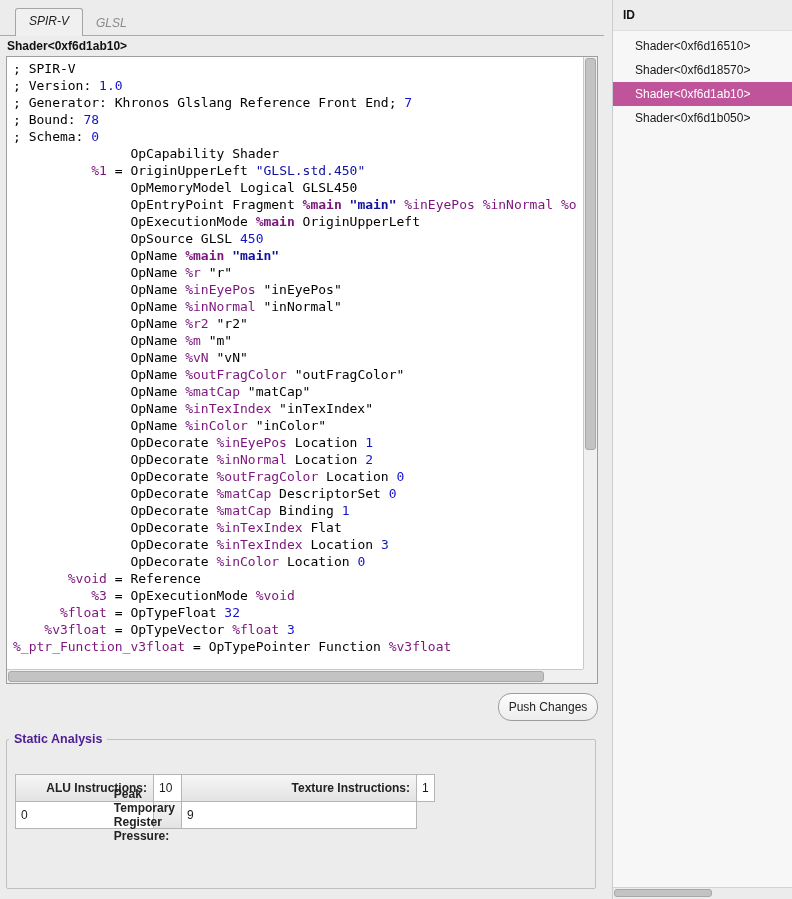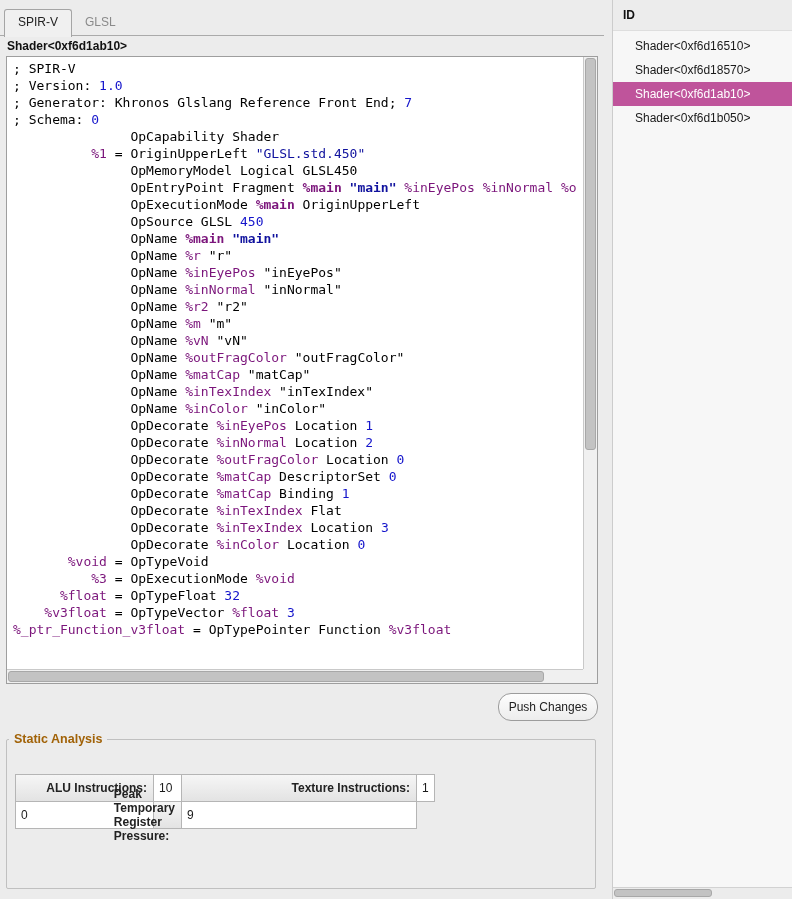--- a/index.html
+++ b/index.html
@@ -8,21 +8,21 @@
     background:#ececec;
     font-family:"Liberation Sans","DejaVu Sans",sans-serif;
     font-size:12px; color:#1a1a1a;
     -webkit-font-smoothing:antialiased;
   }
 
   
   .left-panel { position:absolute; left:0; top:0; width:604px; height:899px; }
 
   .tab-underline { position:absolute; left:0; top:35px; width:604px; height:1px; background:#aaaaaa; }
-  .tab-bar { position:absolute; left:4px; top:9px; height:27px; display:flex; align-items:center; z-index:2; }
+  .tab-bar { position:absolute; left:15px; top:9px; height:27px; display:flex; align-items:flex-end; z-index:2;font-style:italic; }
   .tab { padding:5px 13px 6px; color:#8a8a8a; position:relative; }
   .tab.active {
     background:#f0f0f0; color:#222; border:1px solid #a5a5a5; border-bottom:none;
     border-top-left-radius:3px; border-top-right-radius:3px; padding-bottom:8px; z-index:3;
   }
 
   .shader-header { position:absolute; left:7px; top:39px; font-weight:bold; color:#111; }
 
   .code-area {
     position:absolute; left:6px; top:56px; width:592px; height:628px;
@@ -53,21 +53,21 @@
     background:linear-gradient(#fdfdfd,#ededed); border:1px solid #9c9c9c; border-radius:13px;
     font-family:inherit; font-size:12px; color:#222; cursor:default;
   }
 
   .groupbox {
     position:absolute; left:6px; top:739px; width:590px; height:150px;
     border:1px solid #c0c0c0; border-radius:2px; box-sizing:border-box;
   }
   .groupbox-title {
     position:absolute; top:-8px; left:2px; background:#ececec; padding:0 5px;
-    font-weight:bold; font-size:12.5px; color:#a16207;
+    font-weight:bold; font-size:12.5px; color:#4c1d95;
   }
   .analysis-table {
     position:absolute; left:8px; top:34px;
     display:grid; grid-template-columns:138px 28px 235px 18px; grid-auto-rows:27px;
     border-top:1px solid #b5b5b5; border-left:1px solid #b5b5b5;
   }
   .cell { border-right:1px solid #b5b5b5; border-bottom:1px solid #b5b5b5; display:flex; align-items:center; box-sizing:border-box; }
   .cell.label { justify-content:flex-end; padding-right:6px; font-weight:bold; background:linear-gradient(#f6f6f6,#e3e3e3); color:#222; }
   .cell.value { background:#ffffff; padding-left:5px; }
 
@@ -97,20 +97,21 @@
     <div class="tab">GLSL</div>
   </div>
 
   <div class="shader-header">Shader&lt;0xf6d1ab10&gt;</div>
 
   <div class="code-area">
     <div class="code-content">
         <div class="code-line"><span class="tk-p">; SPIR-V</span></div>
         <div class="code-line"><span class="tk-p">; Version: </span><span class="tk-n">1.0</span></div>
         <div class="code-line"><span class="tk-p">; Generator: Khronos Glslang Reference Front End; </span><span class="tk-n">7</span></div>
+        <div class="code-line"><span class="tk-p">; Bound: </span><span class="tk-n">78</span></div>
         <div class="code-line"><span class="tk-p">; Schema: </span><span class="tk-n">0</span></div>
         <div class="code-line"><span class="tk-p">               OpCapability Shader</span></div>
         <div class="code-line"><span class="tk-p">          </span><span class="tk-i">%1</span><span class="tk-p"> = OriginUpperLeft </span><span class="tk-s">"GLSL.std.450"</span></div>
         <div class="code-line"><span class="tk-p">               OpMemoryModel Logical GLSL450</span></div>
         <div class="code-line"><span class="tk-p">               OpEntryPoint Fragment </span><span class="tk-ib">%main</span><span class="tk-p"> </span><span class="tk-sb">"main"</span><span class="tk-p"> </span><span class="tk-i">%inEyePos</span><span class="tk-p"> </span><span class="tk-i">%inNormal</span><span class="tk-p"> </span><span class="tk-i">%o</span></div>
         <div class="code-line"><span class="tk-p">               OpExecutionMode </span><span class="tk-ib">%main</span><span class="tk-p"> OriginUpperLeft</span></div>
         <div class="code-line"><span class="tk-p">               OpSource GLSL </span><span class="tk-n">450</span></div>
         <div class="code-line"><span class="tk-p">               OpName </span><span class="tk-ib">%main</span><span class="tk-p"> </span><span class="tk-sb">"main"</span></div>
         <div class="code-line"><span class="tk-p">               OpName </span><span class="tk-i">%r</span><span class="tk-p"> "r"</span></div>
         <div class="code-line"><span class="tk-p">               OpName </span><span class="tk-i">%inEyePos</span><span class="tk-p"> "inEyePos"</span></div>
@@ -123,21 +124,21 @@
         <div class="code-line"><span class="tk-p">               OpName </span><span class="tk-i">%inTexIndex</span><span class="tk-p"> "inTexIndex"</span></div>
         <div class="code-line"><span class="tk-p">               OpName </span><span class="tk-i">%inColor</span><span class="tk-p"> "inColor"</span></div>
         <div class="code-line"><span class="tk-p">               OpDecorate </span><span class="tk-i">%inEyePos</span><span class="tk-p"> Location </span><span class="tk-n">1</span></div>
         <div class="code-line"><span class="tk-p">               OpDecorate </span><span class="tk-i">%inNormal</span><span class="tk-p"> Location </span><span class="tk-n">2</span></div>
         <div class="code-line"><span class="tk-p">               OpDecorate </span><span class="tk-i">%outFragColor</span><span class="tk-p"> Location </span><span class="tk-n">0</span></div>
         <div class="code-line"><span class="tk-p">               OpDecorate </span><span class="tk-i">%matCap</span><span class="tk-p"> DescriptorSet </span><span class="tk-n">0</span></div>
         <div class="code-line"><span class="tk-p">               OpDecorate </span><span class="tk-i">%matCap</span><span class="tk-p"> Binding </span><span class="tk-n">1</span></div>
         <div class="code-line"><span class="tk-p">               OpDecorate </span><span class="tk-i">%inTexIndex</span><span class="tk-p"> Flat</span></div>
         <div class="code-line"><span class="tk-p">               OpDecorate </span><span class="tk-i">%inTexIndex</span><span class="tk-p"> Location </span><span class="tk-n">3</span></div>
         <div class="code-line"><span class="tk-p">               OpDecorate </span><span class="tk-i">%inColor</span><span class="tk-p"> Location </span><span class="tk-n">0</span></div>
-        <div class="code-line"><span class="tk-p">       </span><span class="tk-i">%void</span><span class="tk-p"> = OpTypeVoid</span></div>
+        <div class="code-line"><span class="tk-p">       </span><span class="tk-i">%void</span><span class="tk-p"> = Reference</span></div>
         <div class="code-line"><span class="tk-p">          </span><span class="tk-i">%3</span><span class="tk-p"> = OpExecutionMode </span><span class="tk-i">%void</span></div>
         <div class="code-line"><span class="tk-p">      </span><span class="tk-i">%float</span><span class="tk-p"> = OpTypeFloat </span><span class="tk-n">32</span></div>
         <div class="code-line"><span class="tk-p">    </span><span class="tk-i">%v3float</span><span class="tk-p"> = OpTypeVector </span><span class="tk-i">%float</span><span class="tk-p"> </span><span class="tk-n">3</span></div>
         <div class="code-line"><span class="tk-i">%_ptr_Function_v3float</span><span class="tk-p"> = OpTypePointer Function </span><span class="tk-i">%v3float</span></div>
       </div>
     <div class="vscrollbar">
       <div class="vthumb"></div>
     </div>
     <div class="hscrollbar">
       <div class="hthumb"></div>

